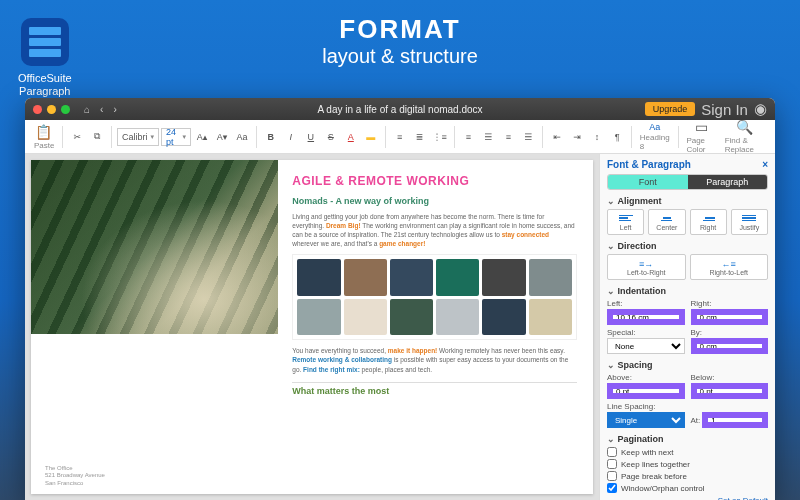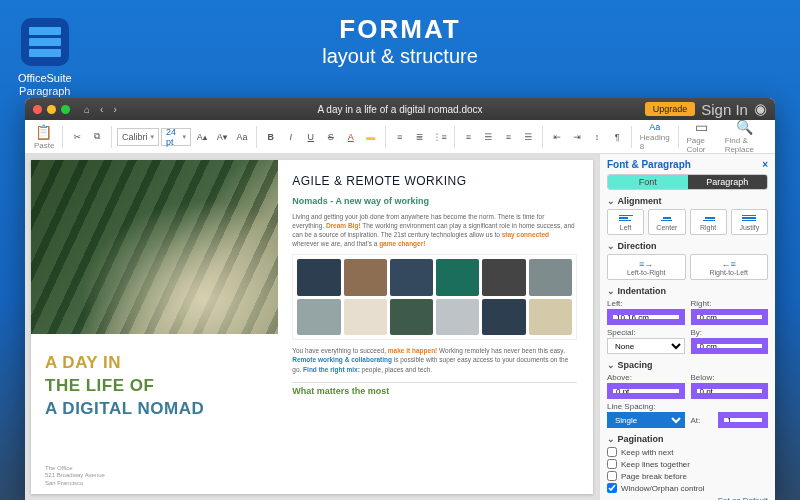--- a/index.html
+++ b/index.html
@@ -35,21 +35,21 @@
 .page{background:#fff;width:100%;height:100%;display:flex;box-shadow:0 1px 3px rgba(0,0,0,.2)}
 .page-left{width:44%;position:relative;display:flex;flex-direction:column}
 .hero-img{height:52%;background:linear-gradient(135deg,#2d4a2d 10%,#3a5a3a 30%,#4a6a4a 50%,#d4c9a8 70%,#c8bc9a 100%);position:relative;overflow:hidden}
 .hero-img::before{content:"";position:absolute;inset:0;background:repeating-linear-gradient(115deg,rgba(20,50,20,.6) 0px,rgba(20,50,20,.6) 8px,rgba(60,90,50,.4) 8px,rgba(60,90,50,.4) 22px)}
 .hero-img::after{content:"";position:absolute;inset:0;background:radial-gradient(ellipse at 70% 80%,rgba(230,220,190,.8) 0%,transparent 50%)}
 .page-left-text{padding:18px 14px 6px 14px;flex:1;display:flex;flex-direction:column;justify-content:flex-start}
 .big-title{font-size:17px;font-weight:700;letter-spacing:.5px;line-height:1.35}
 .bt1{color:#c9a23a}.bt2{color:#5a8a3a}.bt3{color:#3a7a9a}
 .addr{margin-top:auto;font-size:6px;color:#999;line-height:1.3;text-align:left}
 .page-right{width:56%;padding:14px 16px 6px 14px;font-size:7px;color:#555;overflow:hidden}
-.pr-h1{color:#0f172a;font-size:12px;font-weight:400;letter-spacing:.5px;margin-bottom:8px}
+.pr-h1{color:#ec4899;font-size:12px;font-weight:700;letter-spacing:.5px;margin-bottom:8px}
 .pr-h2{color:#3a8a6a;font-size:9px;font-weight:600;margin-bottom:6px}
 .pr-p{font-size:6.5px;line-height:1.4;color:#666;margin-bottom:6px}
 .pr-p .hl-o{color:#e67e22;font-weight:600}
 .pr-p .hl-b{color:#2980b9;font-weight:600}
 .desk-img{width:100%;height:86px;background:#fff;border:1px solid #eee;margin:6px 0;position:relative;overflow:hidden}
 .desk-grid{position:absolute;inset:4px;display:grid;grid-template-columns:repeat(6,1fr);grid-template-rows:repeat(2,1fr);gap:3px}
 .di{border-radius:2px}
 .di1{background:#2c3e50}.di2{background:#8e6e53}.di3{background:#34495e}.di4{background:#1a6e5a}.di5{background:#444}.di6{background:#7f8c8d}
 .di7{background:#95a5a6}.di8{background:#e8decf}.di9{background:#3d5a4a}.di10{background:#bdc3c7}.di11{background:#2c3e50}.di12{background:#d4c9a8}
 .pr-h3{color:#5a8a3a;font-size:9px;font-weight:600;margin-top:8px;padding:3px 0;border-top:1px solid #ddd}
@@ -185,25 +185,20 @@
         <span class="rb-group-label">Find &amp; Replace</span>
       </div>
   </div>
 
   <div class="content-area">
     <div class="doc-scroll">
       <div class="page">
         <div class="page-left">
           <div class="hero-img"></div>
           <div class="page-left-text">
-            <div class="big-title">
-              <div class="bt1">A DAY IN</div>
-              <div class="bt2">THE LIFE OF</div>
-              <div class="bt3">A DIGITAL NOMAD</div>
-            </div>
             <div class="addr">
               <div>The Office</div>
                 <div>521 Broadway Avenue</div>
                 <div>San Francisco</div>
             </div>
           </div>
         </div>
         <div class="page-right">
           <div class="pr-h1">AGILE &amp; REMOTE WORKING</div>
           <div class="pr-h2">Nomads - A new way of working</div>
@@ -306,21 +301,21 @@
 
       <div class="sp-sect">
         <div class="sp-sect-h">Spacing</div>
         <div class="sp-row">
           <div class="sp-col"><span class="sp-lbl">Above:</span><input class="sp-inp" value="0 pt" style=""></div>
           <div class="sp-col"><span class="sp-lbl">Below:</span><input class="sp-inp" value="0 pt" style=""></div>
         </div>
         <span class="sp-lbl">Line Spacing:</span>
         <div class="sp-row">
           <div class="sp-col"><select class="sp-sel blue"><option>Single</option></select></div>
-          <div class="sp-col" style="display:flex;gap:18px;align-items:center">
+          <div class="sp-col" style="display:flex;gap:2px;align-items:center">
               <span class="sp-lbl" style="margin:0">At:</span>
               <input class="sp-inp" value="1" style="">
             </div>
         </div>
       </div>
 
       <div class="sp-sect">
         <div class="sp-sect-h">Pagination</div>
         <label class="sp-chk-row">
             <input type="checkbox" class="sp-chk" style="">

